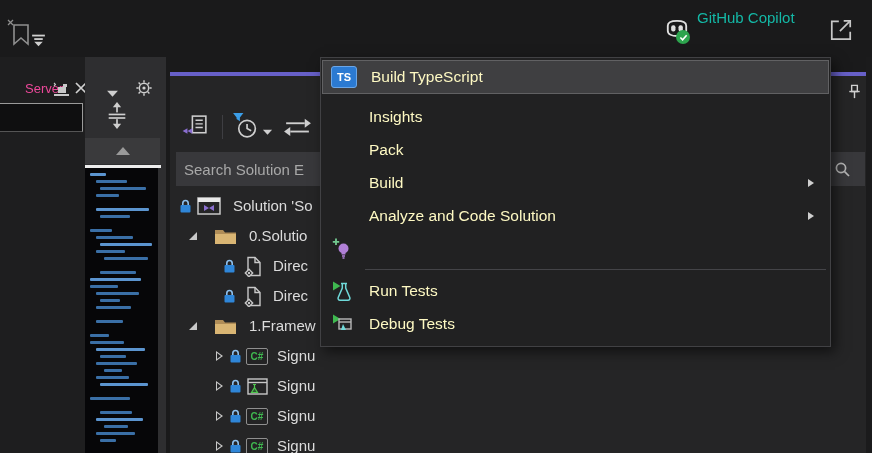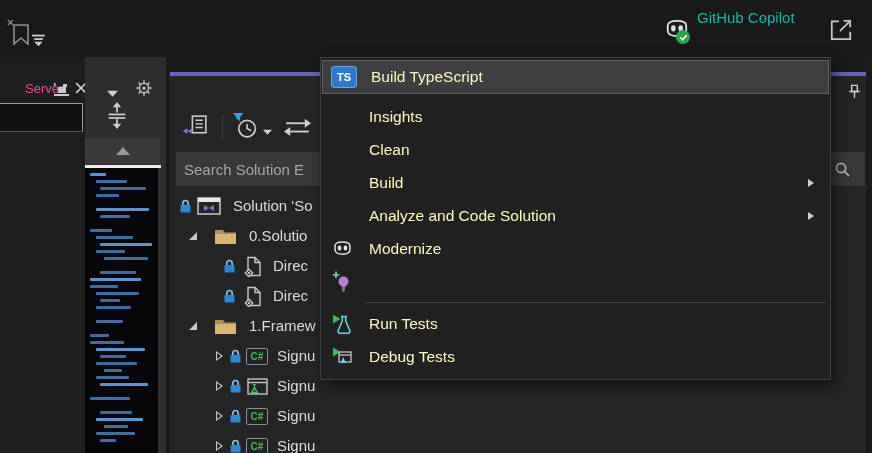--- a/index.html
+++ b/index.html
@@ -405,41 +405,31 @@
         <span class="ts-badge">TS</span>
       </span>
       <span class="menu-label">Build TypeScript</span>
     </div>
     <div class="menu-item">
       <span class="menu-icon"></span>
       <span class="menu-label">Insights</span>
     </div>
     <div class="menu-item">
       <span class="menu-icon"></span>
-      <span class="menu-label">Clean</span>
+      <span class="menu-label">Pack</span>
     </div>
     <div class="menu-item">
       <span class="menu-icon"></span>
       <span class="menu-label">Build</span>
       <span class="sub-arrow"></span>
     </div>
     <div class="menu-item">
       <span class="menu-icon"></span>
       <span class="menu-label">Analyze and Code Solution</span>
       <span class="sub-arrow"></span>
-    </div>
-    <div class="menu-item">
-      <span class="menu-icon">
-        <svg width="21" height="21" viewBox="0 0 24 24" fill="none">
-     <path d="M3.5 9 C3.5 5.8 6.5 4.5 12 4.5 C17.5 4.5 20.5 5.8 20.5 9 L20.5 13.5 C20.5 17 16.5 18.5 12 18.5 C7.5 18.5 3.5 17 3.5 13.5 Z" stroke="#e2e2e2" stroke-width="1.7"></path>
-     <rect x="6.6" y="8.6" width="4" height="5.6" rx="1.8" fill="#e2e2e2"></rect>
-          <rect x="13.4" y="8.6" width="4" height="5.6" rx="1.8" fill="#e2e2e2"></rect>
-        </svg>
-      </span>
-      <span class="menu-label">Modernize</span>
     </div>
     <div class="menu-item">
       <span class="menu-icon">
         <svg width="20" height="21" viewBox="0 0 20 21">
      <path d="M4 0.5 V7 M0.8 3.8 H7.2" stroke="#73c991" stroke-width="1.8" fill="none"></path>
      <circle cx="11.5" cy="10.5" r="5" fill="#b180d7"></circle>
      <path d="M9.5 15.8 H13.5 M10 18 H13 M10.5 20 H12.5" stroke="#b180d7" stroke-width="1.5"></path>
         </svg>
       </span>
     </div>

